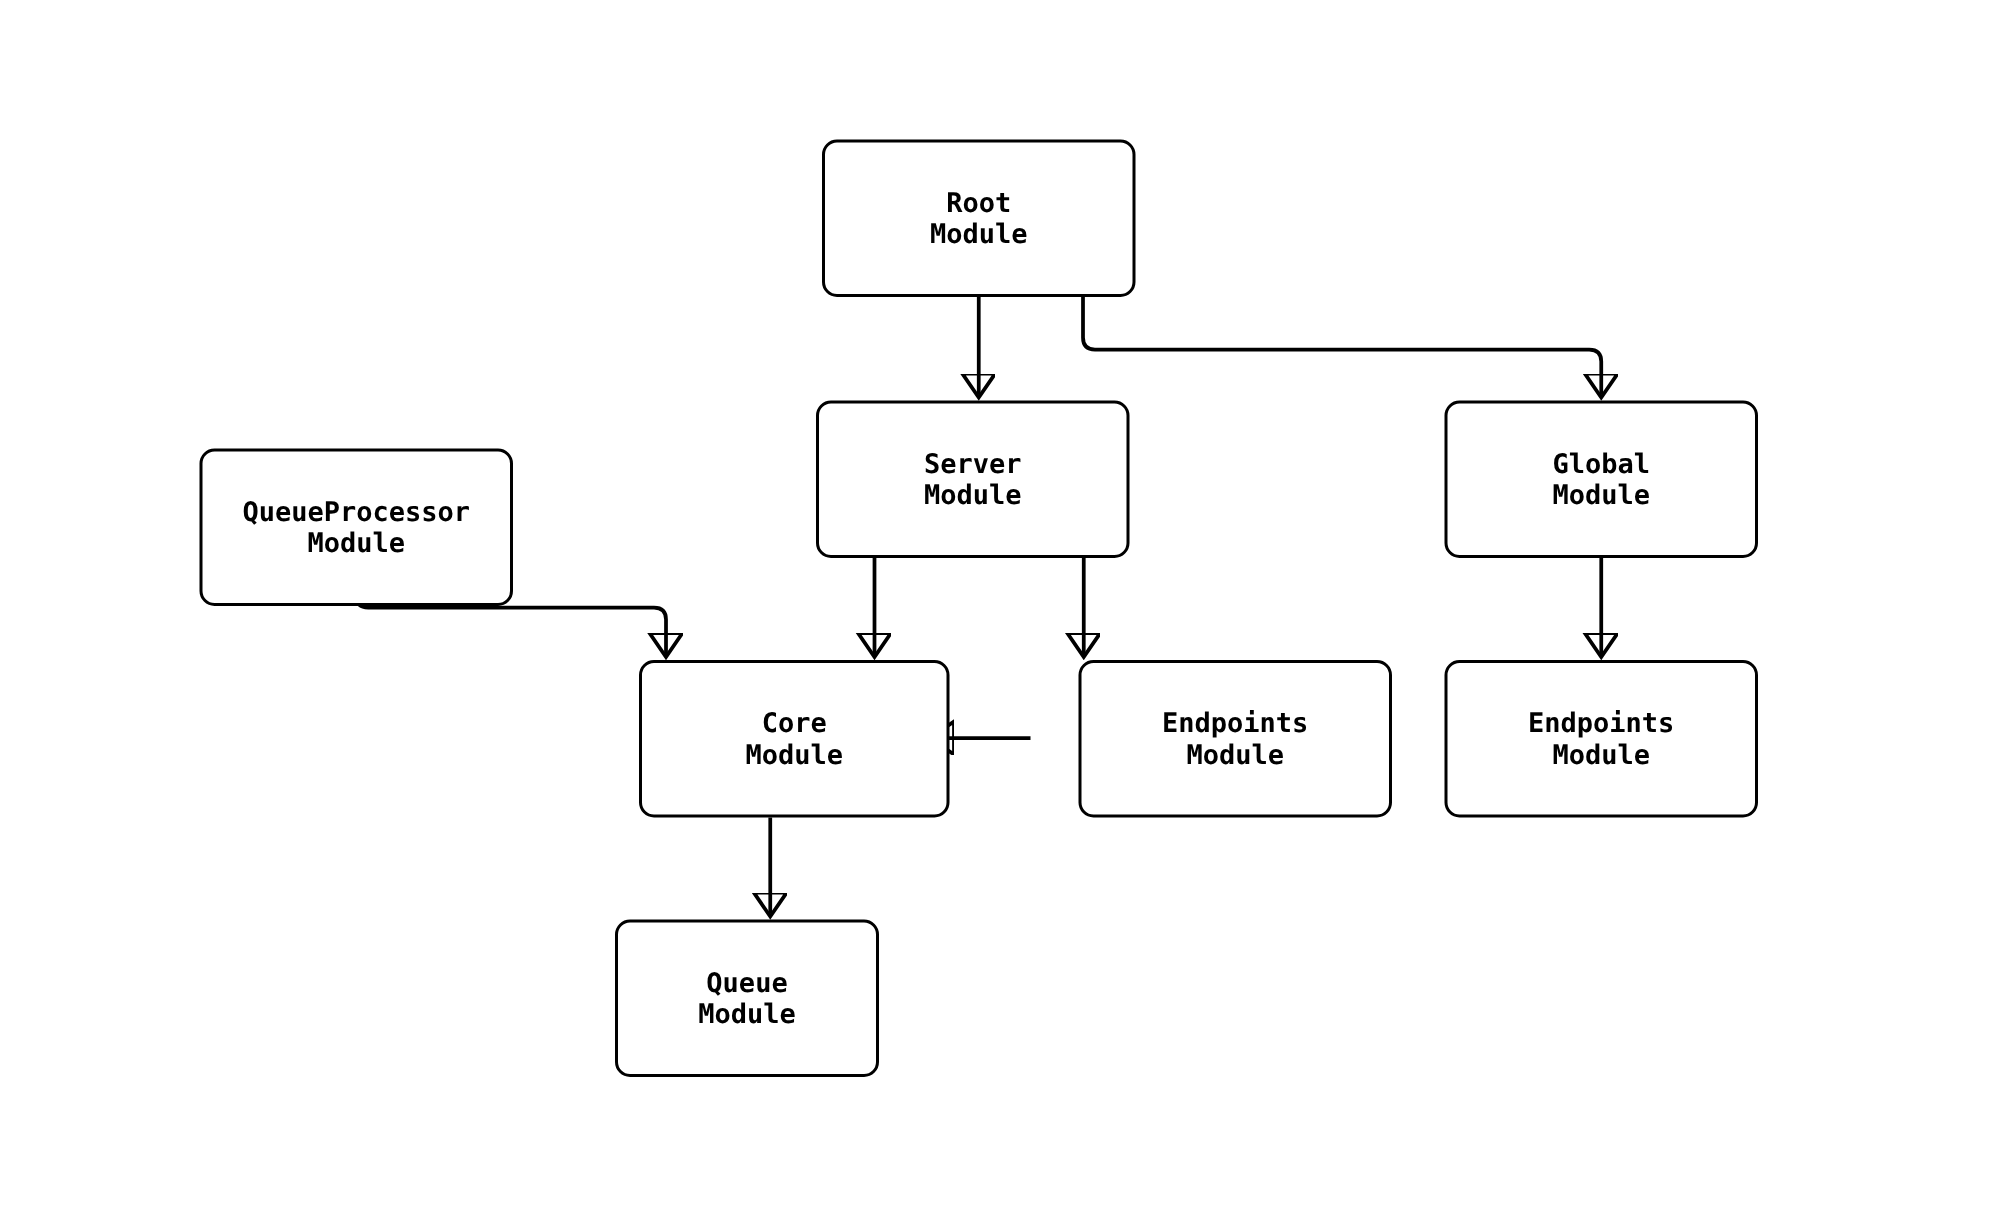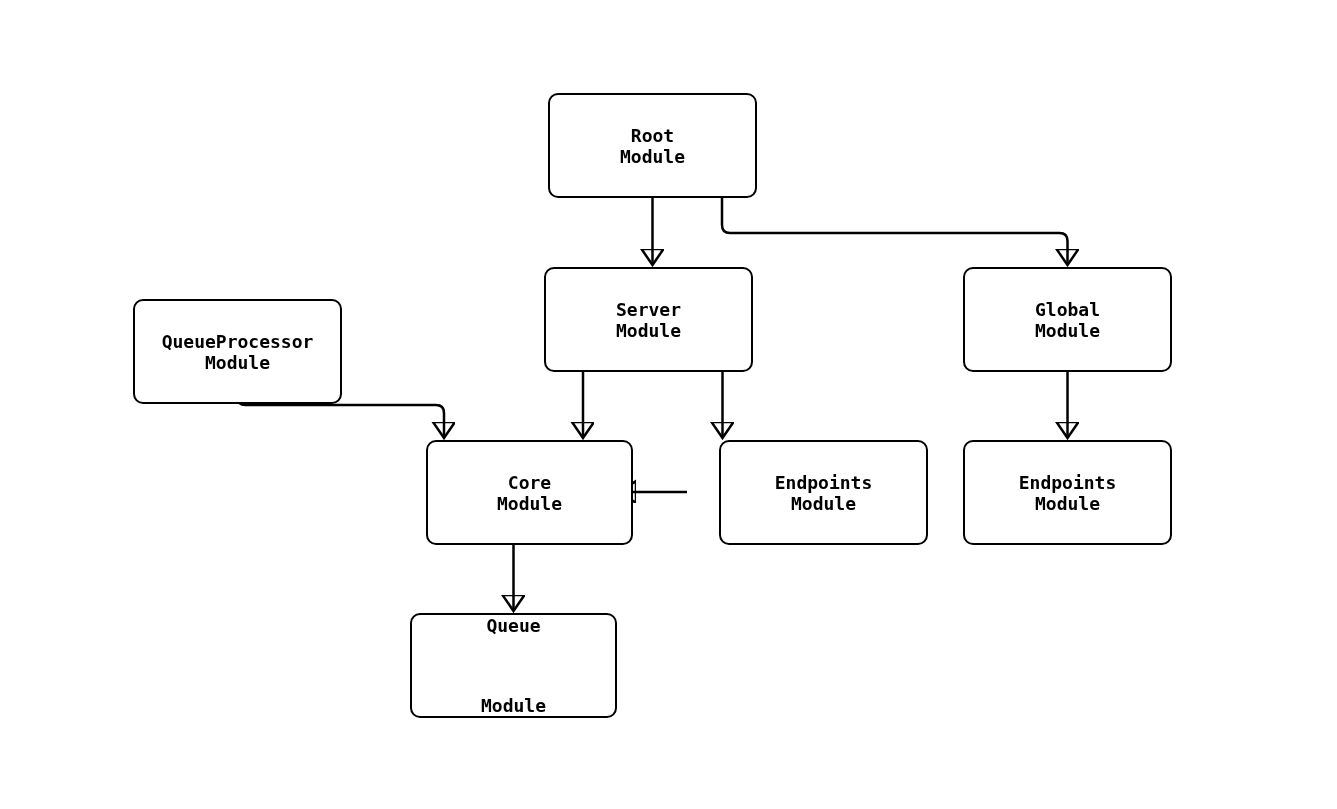--- a/index.html
+++ b/index.html
@@ -49,21 +49,21 @@
     color: #000000;
     white-space: nowrap;
   }
   .box-root          { left: 548px; top: 93px;  }
   .box-queueprocessor{ left: 133px; top: 266px; margin-top: 33px; }
   .box-server        { left: 544px; top: 267px; }
   .box-global        { left: 963px; top: 267px; }
   .box-core          { left: 426px; top: 440px; width: 207px; }
   .box-endpoints     { left: 719px; top: 440px; }
   .box-repository    { left: 963px; top: 440px; }
-  .box-queue         { left: 410px; top: 613px; width: 207px; justify-content: space-between; }
+  .box-queue         { left: 410px; top: 613px; width: 176px; }
 </style>
 </head>
 <body>
 
 <div class="canvas">
 
   <svg class="edges-layer" width="1337" height="809" viewBox="0 0 1337 809" xmlns="http://www.w3.org/2000/svg">
     <defs>
       <marker id="arrowhead" markerUnits="userSpaceOnUse" markerWidth="18" markerHeight="24" refX="14" refY="11" orient="auto">
         <path d="M0,0 L16,11 L0,22 Z" fill="#000000" stroke="none"></path>

